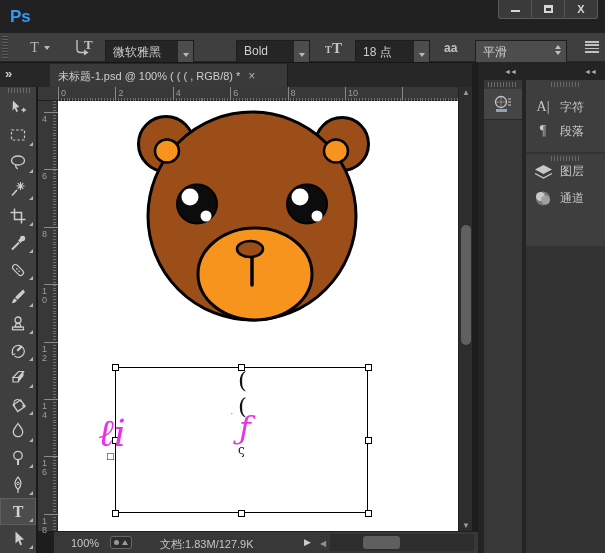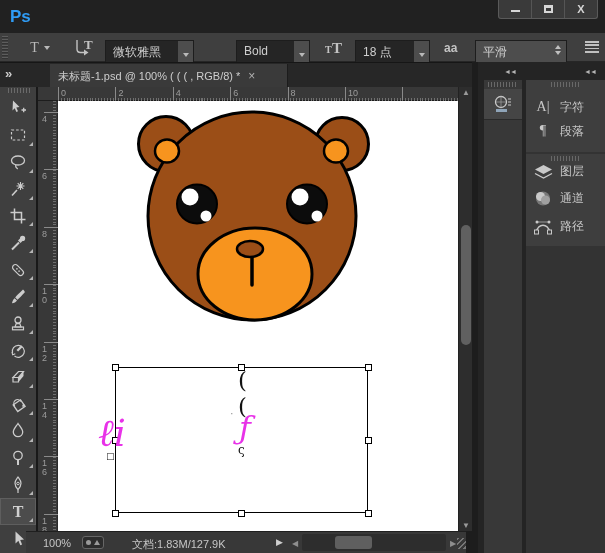--- a/index.html
+++ b/index.html
@@ -66,21 +66,21 @@
 .rtick { position:absolute; background:#8a8a8a; }
 .canvas { position:absolute; left:58px; top:101px; width:400px; height:430px; background:#ffffff; }
 
 
 .vscroll { position:absolute; left:458px; top:87px; width:14px; height:444px; background:#2d2d2d; border-left:1px solid #222; }
 .vthumb { position:absolute; left:2px; top:138px; width:10px; height:120px; background:#606060; border-radius:5px; }
 .sarrow { position:absolute; left:3px; color:#9a9a9a; font-size:8px; }
 .rgutter { position:absolute; left:472px; top:62px; width:6px; height:491px; background:#1d1d1d; }
 
 
-.statusbar { position:absolute; left:26px; top:531px; width:440px; height:22px; background:#383838; border-top:1px solid #1f1f1f; color:#c6c6c6; font-size:11px; }
+.statusbar { position:absolute; left:54px; top:531px; width:440px; height:22px; background:#383838; border-top:1px solid #1f1f1f; color:#c6c6c6; font-size:11px; }
 .statusbar .zoom { position:absolute; left:17px; top:5px; }
 .driveicon { position:absolute; left:56px; top:4px; width:22px; height:13px; background:#2c2c2c; border:1px solid #666; border-radius:3px; }
 .driveicon::before { content:""; position:absolute; left:3px; top:3px; width:5px; height:5px; border-radius:50%; background:#9a9a9a; }
 .driveicon::after { content:""; position:absolute; right:3px; top:3px; width:6px; height:5px; background:#9a9a9a; clip-path:polygon(0 100%,50% 0,100% 100%); }
 .statusbar .docinfo { position:absolute; left:106px; top:5px; }
 .flyout { position:absolute; left:250px; top:5px; color:#cfcfcf; font-size:9px; }
 .hs-left { position:absolute; left:266px; top:7px; color:#8f8f8f; font-size:8px; }
 .hstrack { position:absolute; left:276px; top:2px; width:144px; height:17px; background:#2d2d2d; border-radius:2px; }
 .hsthumb { position:absolute; left:33px; top:2px; width:37px; height:13px; background:#5f5f5f; border-radius:3px; }
 .hs-right { position:absolute; left:424px; top:7px; color:#8f8f8f; font-size:8px; }
@@ -428,30 +428,17 @@
         <div class="prow" style="top:31px; height:27px;">
           <span class="picon">
             <svg width="18" height="17" viewBox="0 0 18 17">
               <circle cx="9" cy="8.5" r="7" fill="#777"></circle>
               <circle cx="6.5" cy="6.5" r="4.5" fill="#c9c9c9"></circle>
               <circle cx="11.5" cy="10" r="4.5" fill="#a0a0a0"></circle>
             </svg>
           </span>
           <span class="plabel">通道</span>
         </div>
-        <div class="prow" style="top:59px; height:27px;">
-          <span class="picon">
-            <svg width="20" height="16" viewBox="0 0 20 16">
-              <path d="M3,13 C6,4 14,4 17,13" fill="none" stroke="#c9c9c9" stroke-width="1.3"></path>
-              <path d="M4,3 H16" stroke="#9a9a9a" stroke-width="1"></path>
-              <rect x="1.5" y="11" width="4" height="4" fill="#3e3e3e" stroke="#c9c9c9"></rect>
-              <rect x="14.5" y="11" width="4" height="4" fill="#3e3e3e" stroke="#c9c9c9"></rect>
-              <circle cx="4" cy="3" r="1.5" fill="#c9c9c9"></circle>
-              <circle cx="16" cy="3" r="1.5" fill="#c9c9c9"></circle>
-            </svg>
-          </span>
-          <span class="plabel">路径</span>
-        </div>
       </div>
     </div>
   </div>
 
 </div>
 
 </body></html>

